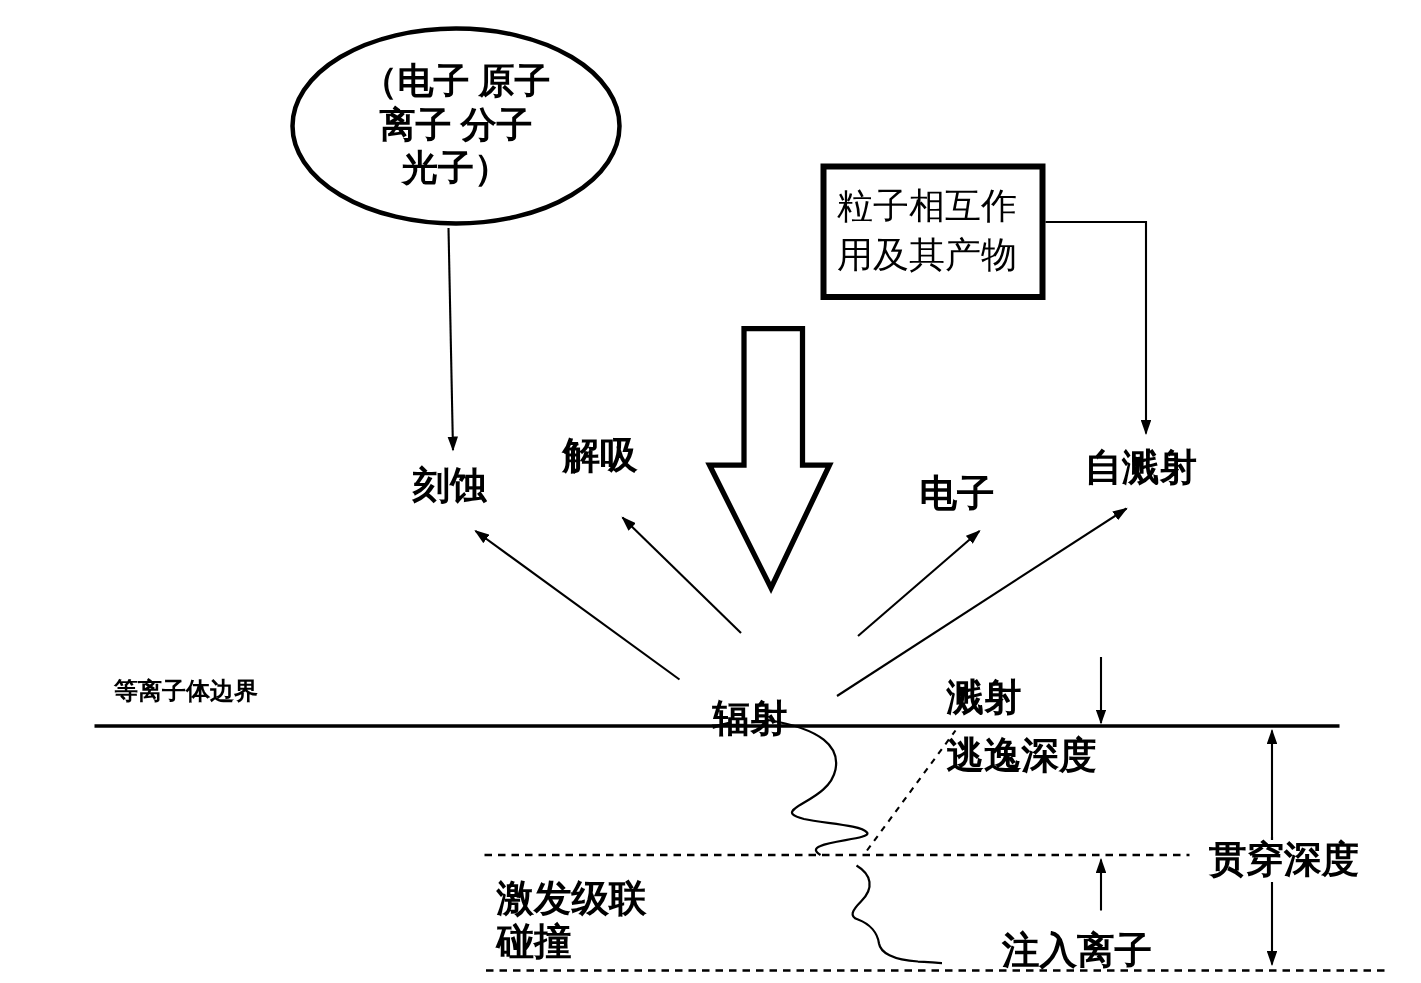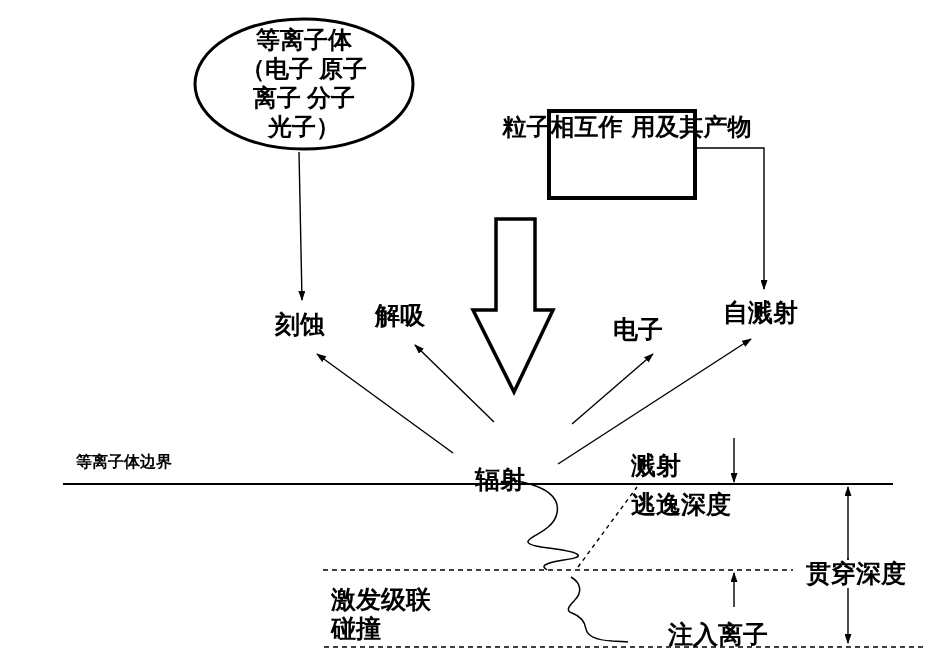--- a/index.html
+++ b/index.html
@@ -45,26 +45,26 @@
     line-height: 29px;
     text-align: center;
     white-space: pre;
   }
   .box-text {
     position: absolute;
     left: 549px; top: 111px;
     width: 147px; height: 88px;
     z-index: 2;
     display: flex;
-    flex-direction: row;
+    flex-direction: column;
     align-items: flex-start;
     justify-content: center;
     padding-left: 0px;
     box-sizing: border-box;
-    font-weight: bold;
+    font-weight: normal;
     font-size: 24px;
     line-height: 33px;
     white-space: pre;
   }
   .box-text > div { margin-left: 9px; }
   .whitebg { background: #ffffff; padding: 0 2px; }
 </style>
 </head>
 <body>
 
@@ -109,33 +109,32 @@
              C 580,616 585,622 586,629 C 587,635 595,640 612,641
              C 618,641 624,642 628,642" fill="none" stroke="#000000" stroke-width="1.5"></path>
 
     <line x1="324" y1="647" x2="925" y2="647" stroke="#000000" stroke-width="1.6" stroke-dasharray="5 4"></line>
 
     <line x1="848" y1="575" x2="848" y2="487" stroke="#000000" stroke-width="1.4" marker-end="url(#arrE)"></line>
     <line x1="848" y1="558" x2="848" y2="643" stroke="#000000" stroke-width="1.4" marker-end="url(#arrE)"></line>
   </svg>
 
   <div class="ellipse-text">
-    <div>等离子体</div>
     <div>（电子 原子</div>
     <div>离子 分子</div>
     <div>光子）</div>
   </div>
 
   <div class="box-text">
     <div>粒子相互作</div>
     <div>用及其产物</div>
   </div>
 
   <div class="lbl" style="left:275px; top:311px;font-family:Liberation Serif, serif;">刻蚀</div>
-  <div class="lbl" style="left:375px; top:302px;">解吸</div>
+  <div class="lbl" style="left:375px; top:291px;">解吸</div>
   <div class="lbl" style="left:613px; top:316px;">电子</div>
   <div class="lbl" style="left:723px; top:299px;">自溅射</div>
   <div class="lbl" style="left:475px; top:466px;">辐射</div>
   <div class="lbl" style="left:631px; top:452px;">溅射</div>
   <div class="lbl" style="left:76px; top:453px; font-size:16px;">等离子体边界</div>
   <div class="lbl" style="left:631px; top:491px;">逃逸深度</div>
   <div class="lbl whitebg" style="left:804px; top:560px;">贯穿深度</div>
   <div class="lbl" style="left:331px; top:586px;">激发级联</div>
   <div class="lbl" style="left:331px; top:615px;">碰撞</div>
   <div class="lbl" style="left:630px; top:621px;margin-left:38px;">注入离子</div>

